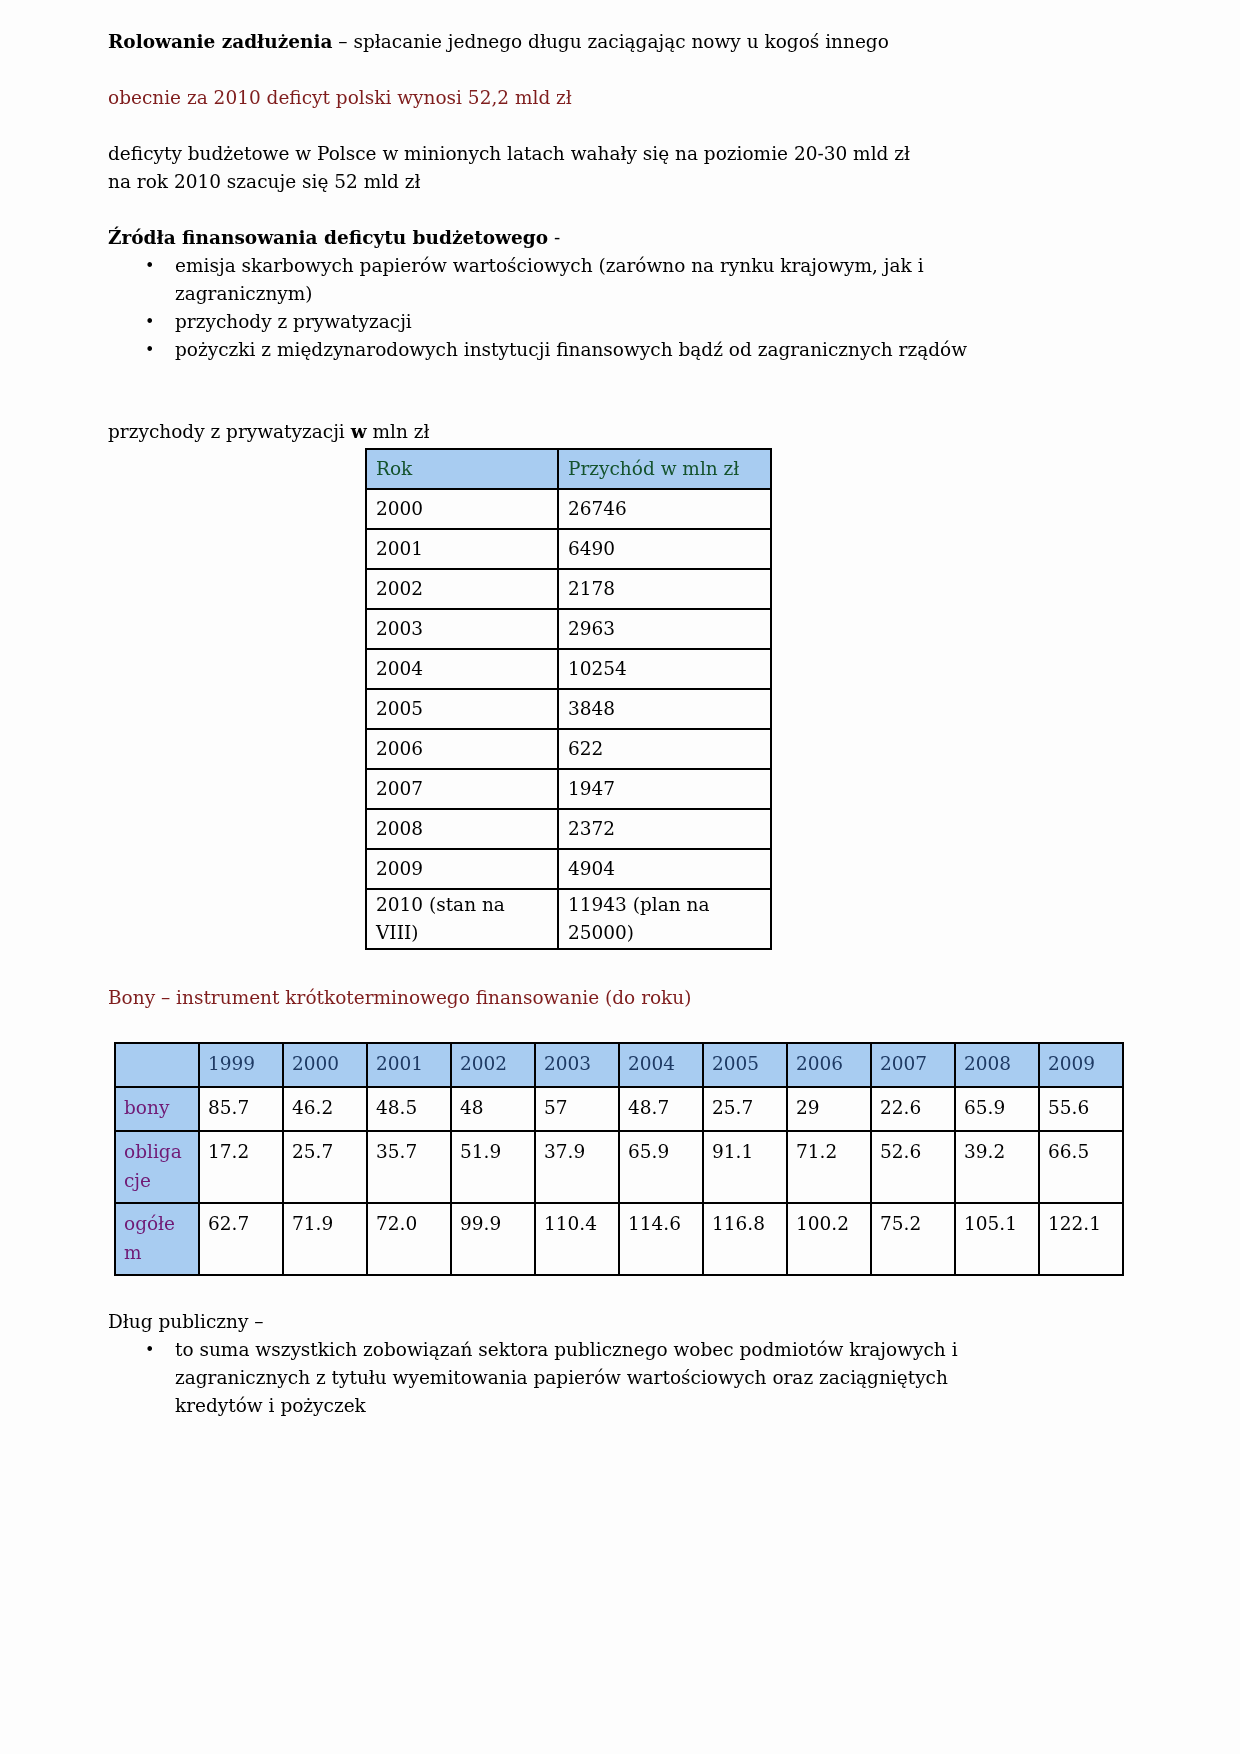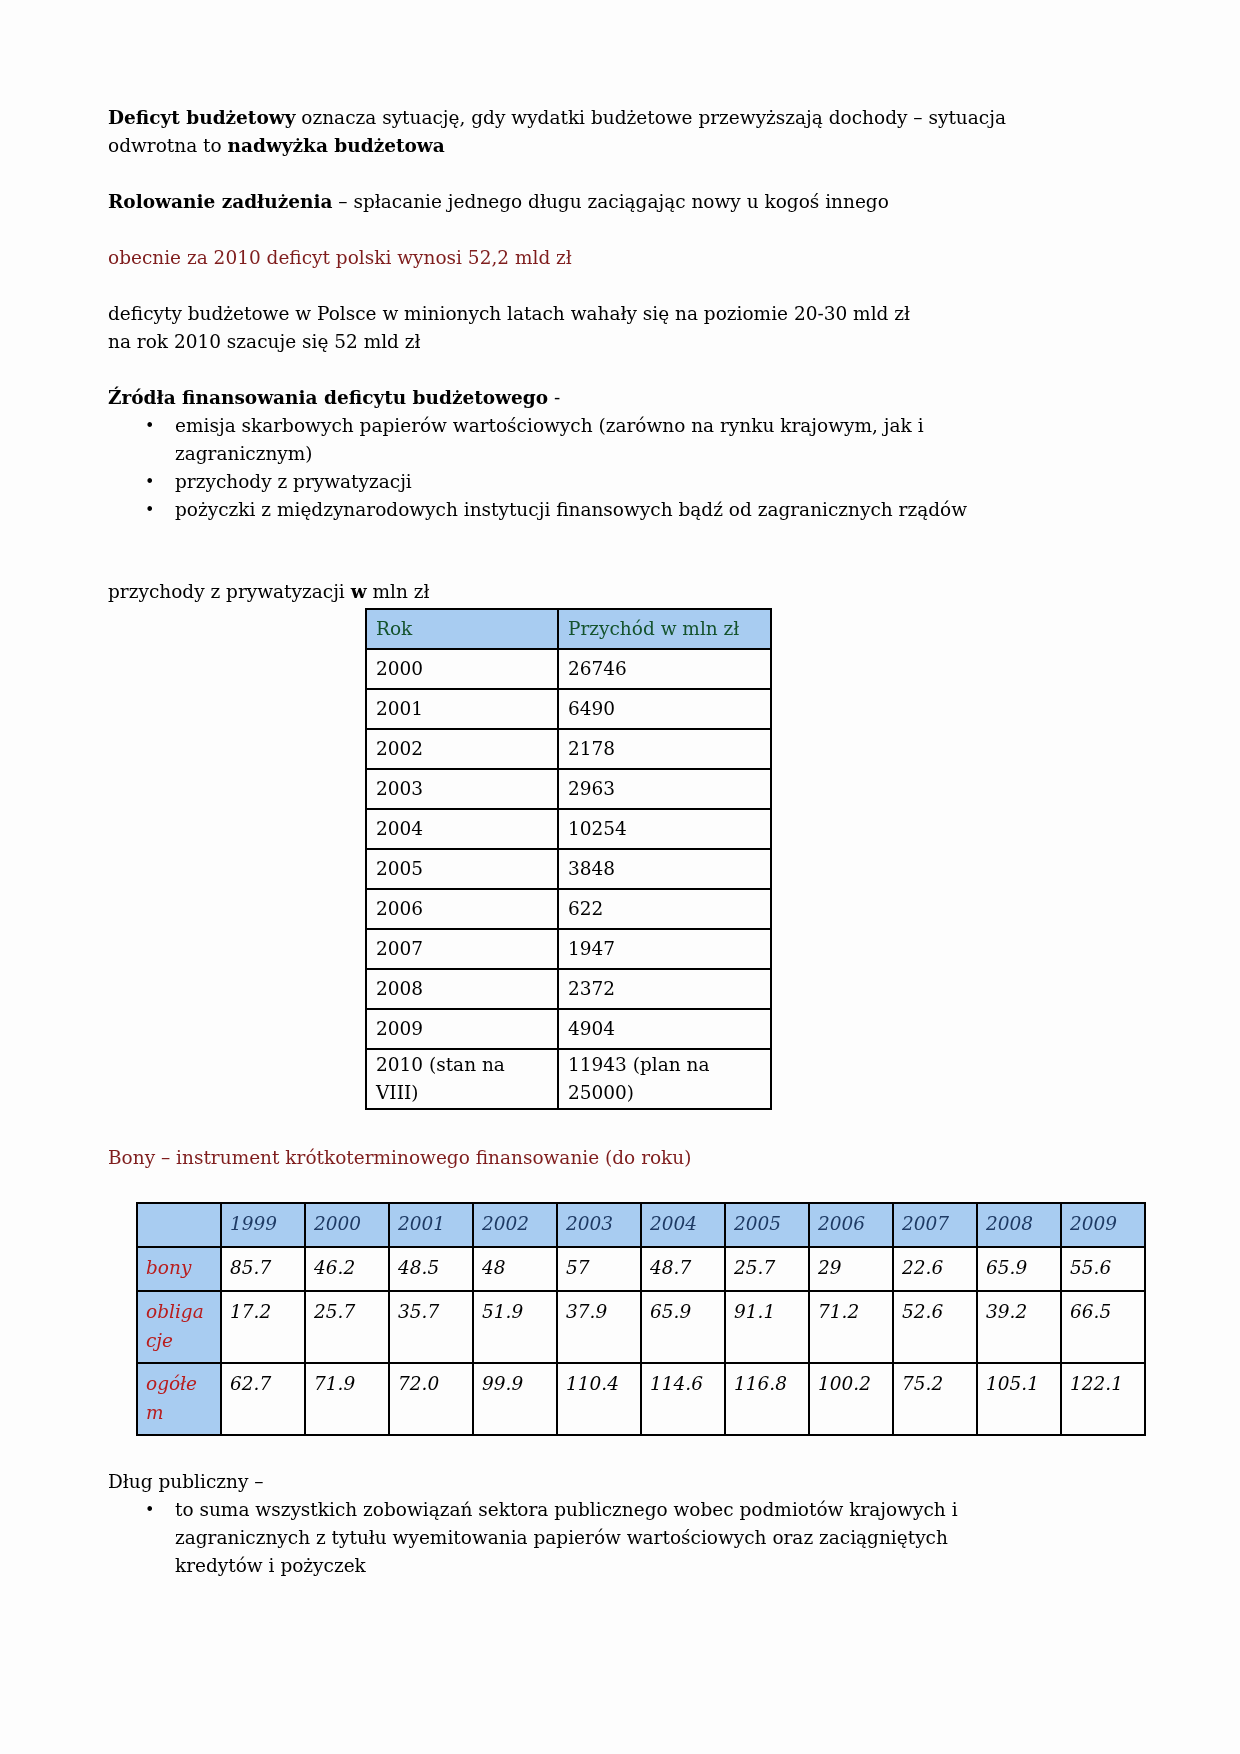--- a/index.html
+++ b/index.html
@@ -48,34 +48,33 @@
   }
 
   
   .t1 { margin-left: 257px; }
   .t1 col.c1 { width: 192px; }
   .t1 col.c2 { width: 213px; }
   .t1 th, .t1 td { height: 36px; padding: 1px 9px; vertical-align: middle; }
   .t1 thead th { background: #a8ccf1; color: #14532d; }
 
   
-  .t2 { margin-left: 28px; font-style: italic; }
+  .t2 { margin-left: 6px; }
   .t2 col { width: 84px; }
   .t2 th, .t2 td { padding: 5px 8px; vertical-align: top; line-height: 29px; }
   .t2 .hdr { background: #a8ccf1; color: #1e3a64; height: 32px; }
-  .t2 .rowlabel { background: #a8ccf1; color: #b91c1c; }
+  .t2 .rowlabel { background: #a8ccf1; color: #701a75; }
   .t2 tr.tall td, .t2 tr.tall th { height: 60px; }
   .t2 tr.short td, .t2 tr.short th { height: 32px; }
 </style>
 </head>
 <body>
 
 <div class="page">
 
-  <p class="mt-first"><b>Deficyt budżetowy</b><span> oznacza sytuację, gdy wydatki budżetowe przewyższają dochody – sytuacja</span><br><span>odwrotna to </span><b>nadwyżka budżetowa</b></p>
 
   <p class="mt-para"><b>Rolowanie zadłużenia</b><span> – spłacanie jednego długu zaciągając nowy u kogoś innego</span></p>
 
   <p class="mt-para gray">obecnie za 2010 deficyt polski wynosi 52,2 mld zł</p>
 
   <p class="mt-para"><span>deficyty budżetowe w Polsce w minionych latach wahały się na poziomie 20-30 mld zł</span><br><span>na rok 2010 szacuje się 52 mld zł</span></p>
 
   <p class="mt-para"><b>Źródła finansowania deficytu budżetowego</b><span> -</span></p>
 
   <ul class="doc-list">

